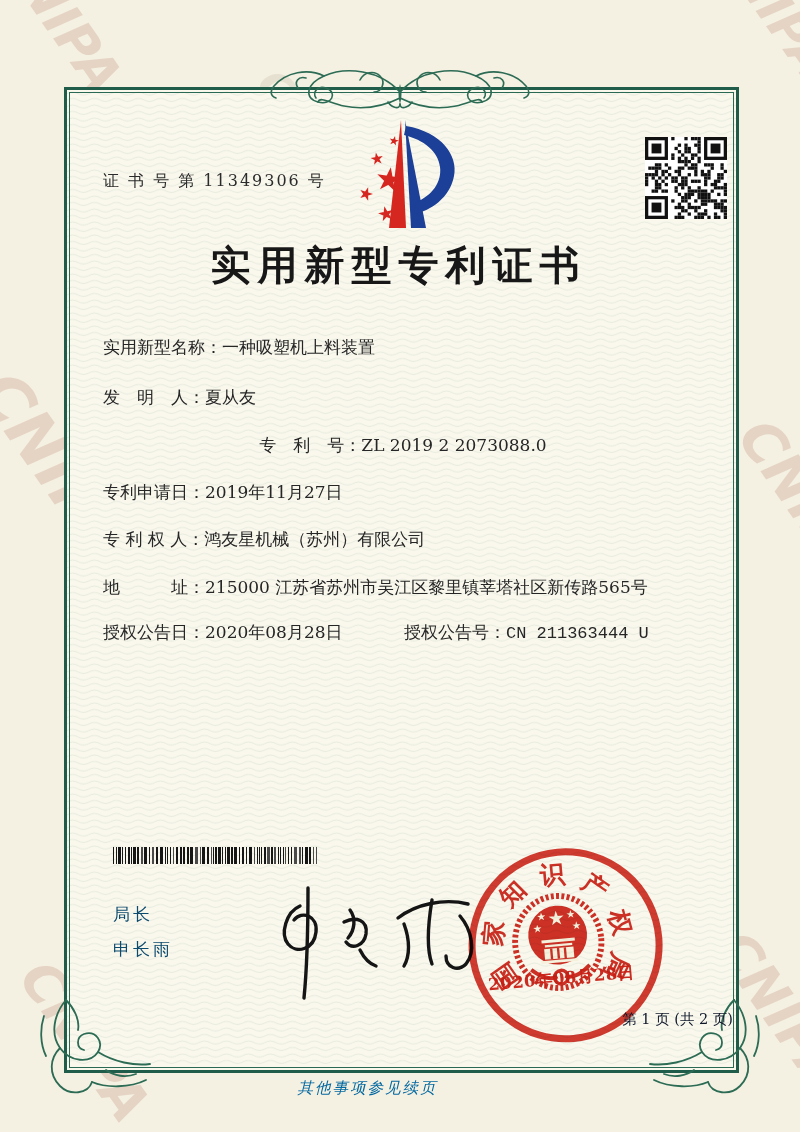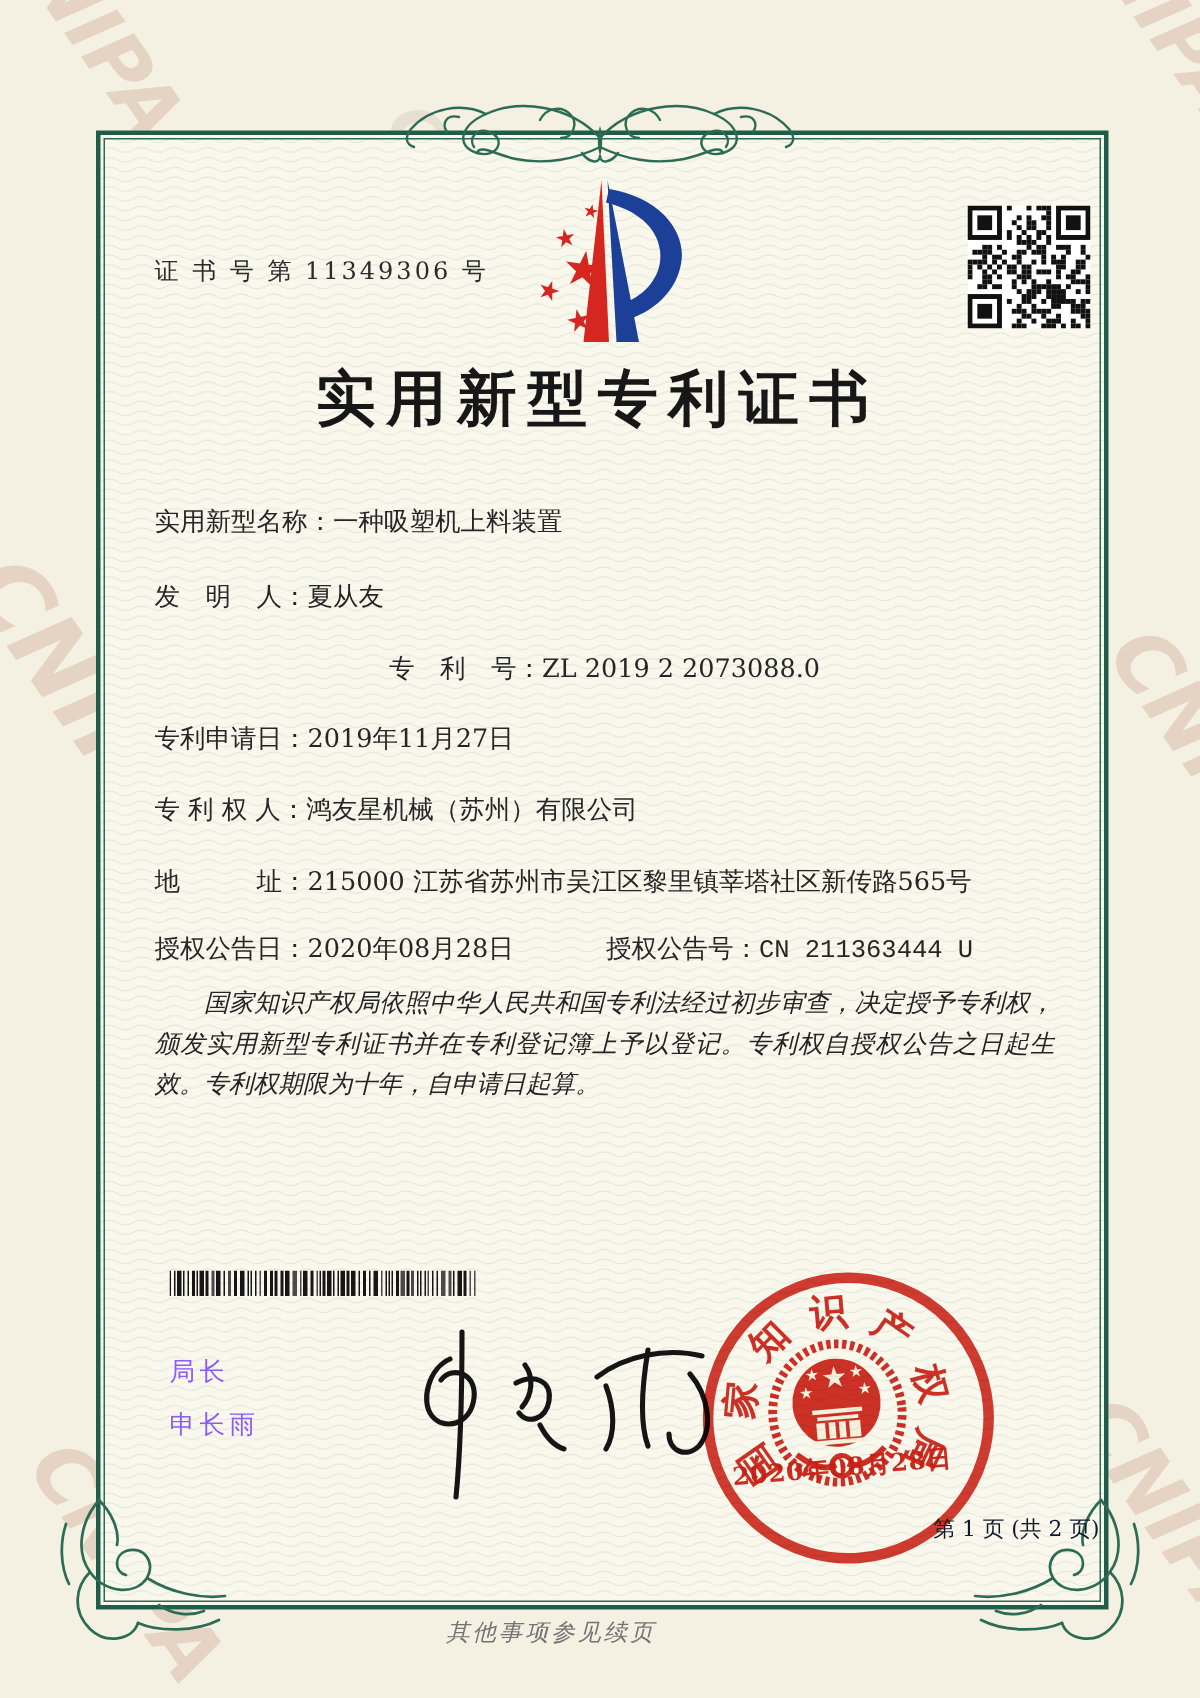--- a/index.html
+++ b/index.html
@@ -45,40 +45,40 @@
   .r0{top:336px;} .r1{top:386px;} .r2{top:434px;text-align:center;} .r3{top:481px;}
   .r4{top:528px;} .r5{top:576px;} .r6{top:621px;}
   .pair2{margin-left:56px;font-family:Liberation Mono, monospace;}
 
   .paras{left:103px;top:655px;width:600px;font-size:16.5px;line-height:27px;
          text-align:justify;color:#242424;font-style:italic;}
   .paras p{margin:0;text-indent:2em;}
 
   .barcode{left:113px;top:847px;width:206px;height:17px;}
 
-  .sig-label{left:113px;font-size:17px;color:#8b5cf6;letter-spacing:3px;font-family:Liberation Serif, serif;}
+  .sig-label{left:113px;font-size:17px;color:#0c4a6e;letter-spacing:3px;font-family:Liberation Serif, serif;}
   .sl1{top:903px;} .sl2{top:938px;}
   .signature{left:228px;top:872px;width:268px;height:136px;}
 
   
   .seal{left:461px;top:842px;width:194px;height:194px;mix-blend-mode:multiply;
         transform:rotate(-5deg);}
   .seal-ring{position:absolute;left:0;top:0;width:180px;height:180px;margin:7px;
              border:7px solid rgba(205,33,22,0.88);border-radius:50%;}
   .seal-char{position:absolute;left:50%;top:50%;width:28px;height:28px;margin:-14px 0 0 -14px;
              text-align:center;font-size:25px;font-weight:700;color:rgba(205,33,22,0.92);
              font-family:"DejaVu Serif",serif;}
   .seal-emblem{position:absolute;left:48px;top:48px;width:98px;height:104px;}
   .seal-date{position:absolute;left:0;top:126px;width:100%;text-align:center;
              font-size:16.5px;font-weight:700;color:rgba(205,33,22,0.95);
              letter-spacing:0.5px;white-space:nowrap;}
 
   .page-info{left:64px;top:1010px;width:669px;text-align:right;font-size:14.5px;color:#0f172a;}
   .cont-note{left:0;top:1078px;width:735px;text-align:center;font-size:15.5px;
-             color:#737373;font-style:italic;letter-spacing:2px;}
+             color:#0369a1;font-style:italic;letter-spacing:2px;}
 
   .ornament{pointer-events:none;}
 </style>
 </head>
 <body>
 
 <span class="wm wm-pink wm1">CNIPA</span>
 <span class="wm wm-pink wm2">CNIPA</span>
 <span class="wm wm3 wm-grey">CNIPA</span>
 <span class="wm wm-grey wm4">CNIPA</span>
@@ -382,21 +382,20 @@
 <div class="abs field-row r2"><span class="field-label">专　利　号：</span><span>ZL 2019 2 2073088.0</span></div>
 <div class="abs field-row r3"><span class="field-label">专利申请日：</span><span>2019年11月27日</span></div>
 <div class="abs field-row r4"><span class="field-label">专 利 权 人：</span><span>鸿友星机械（苏州）有限公司</span></div>
 <div class="abs field-row r5"><span class="field-label">地　　　址：</span><span>215000 江苏省苏州市吴江区黎里镇莘塔社区新传路565号</span></div>
 <div class="abs field-row r6">
   <span><span class="field-label">授权公告日：</span><span>2020年08月28日</span></span>
   <span class="pair2"><span class="field-label">授权公告号：</span><span>CN 211363444 U</span></span>
 </div>
 
 <div class="abs paras">
-  <p>国家知识产权局依照中华人民共和国专利法经过初步审查，决定授予专利权，颁发实用新型专利证书并在专利登记簿上予以登记。专利权自授权公告之日起生效。专利权期限为十年，自申请日起算。</p>
 </div>
 
 <svg class="abs barcode" id="barcode" viewBox="0 0 206 17" preserveAspectRatio="none">
     <rect x="0" y="0" width="1" height="17" fill="#161616"></rect>
     <rect x="3" y="0" width="1" height="17" fill="#161616"></rect>
     <rect x="5" y="0" width="3" height="17" fill="#161616"></rect>
     <rect x="9" y="0" width="1" height="17" fill="#161616"></rect>
     <rect x="12" y="0" width="1" height="17" fill="#161616"></rect>
     <rect x="15" y="0" width="2" height="17" fill="#161616"></rect>
     <rect x="18" y="0" width="1" height="17" fill="#161616"></rect>

